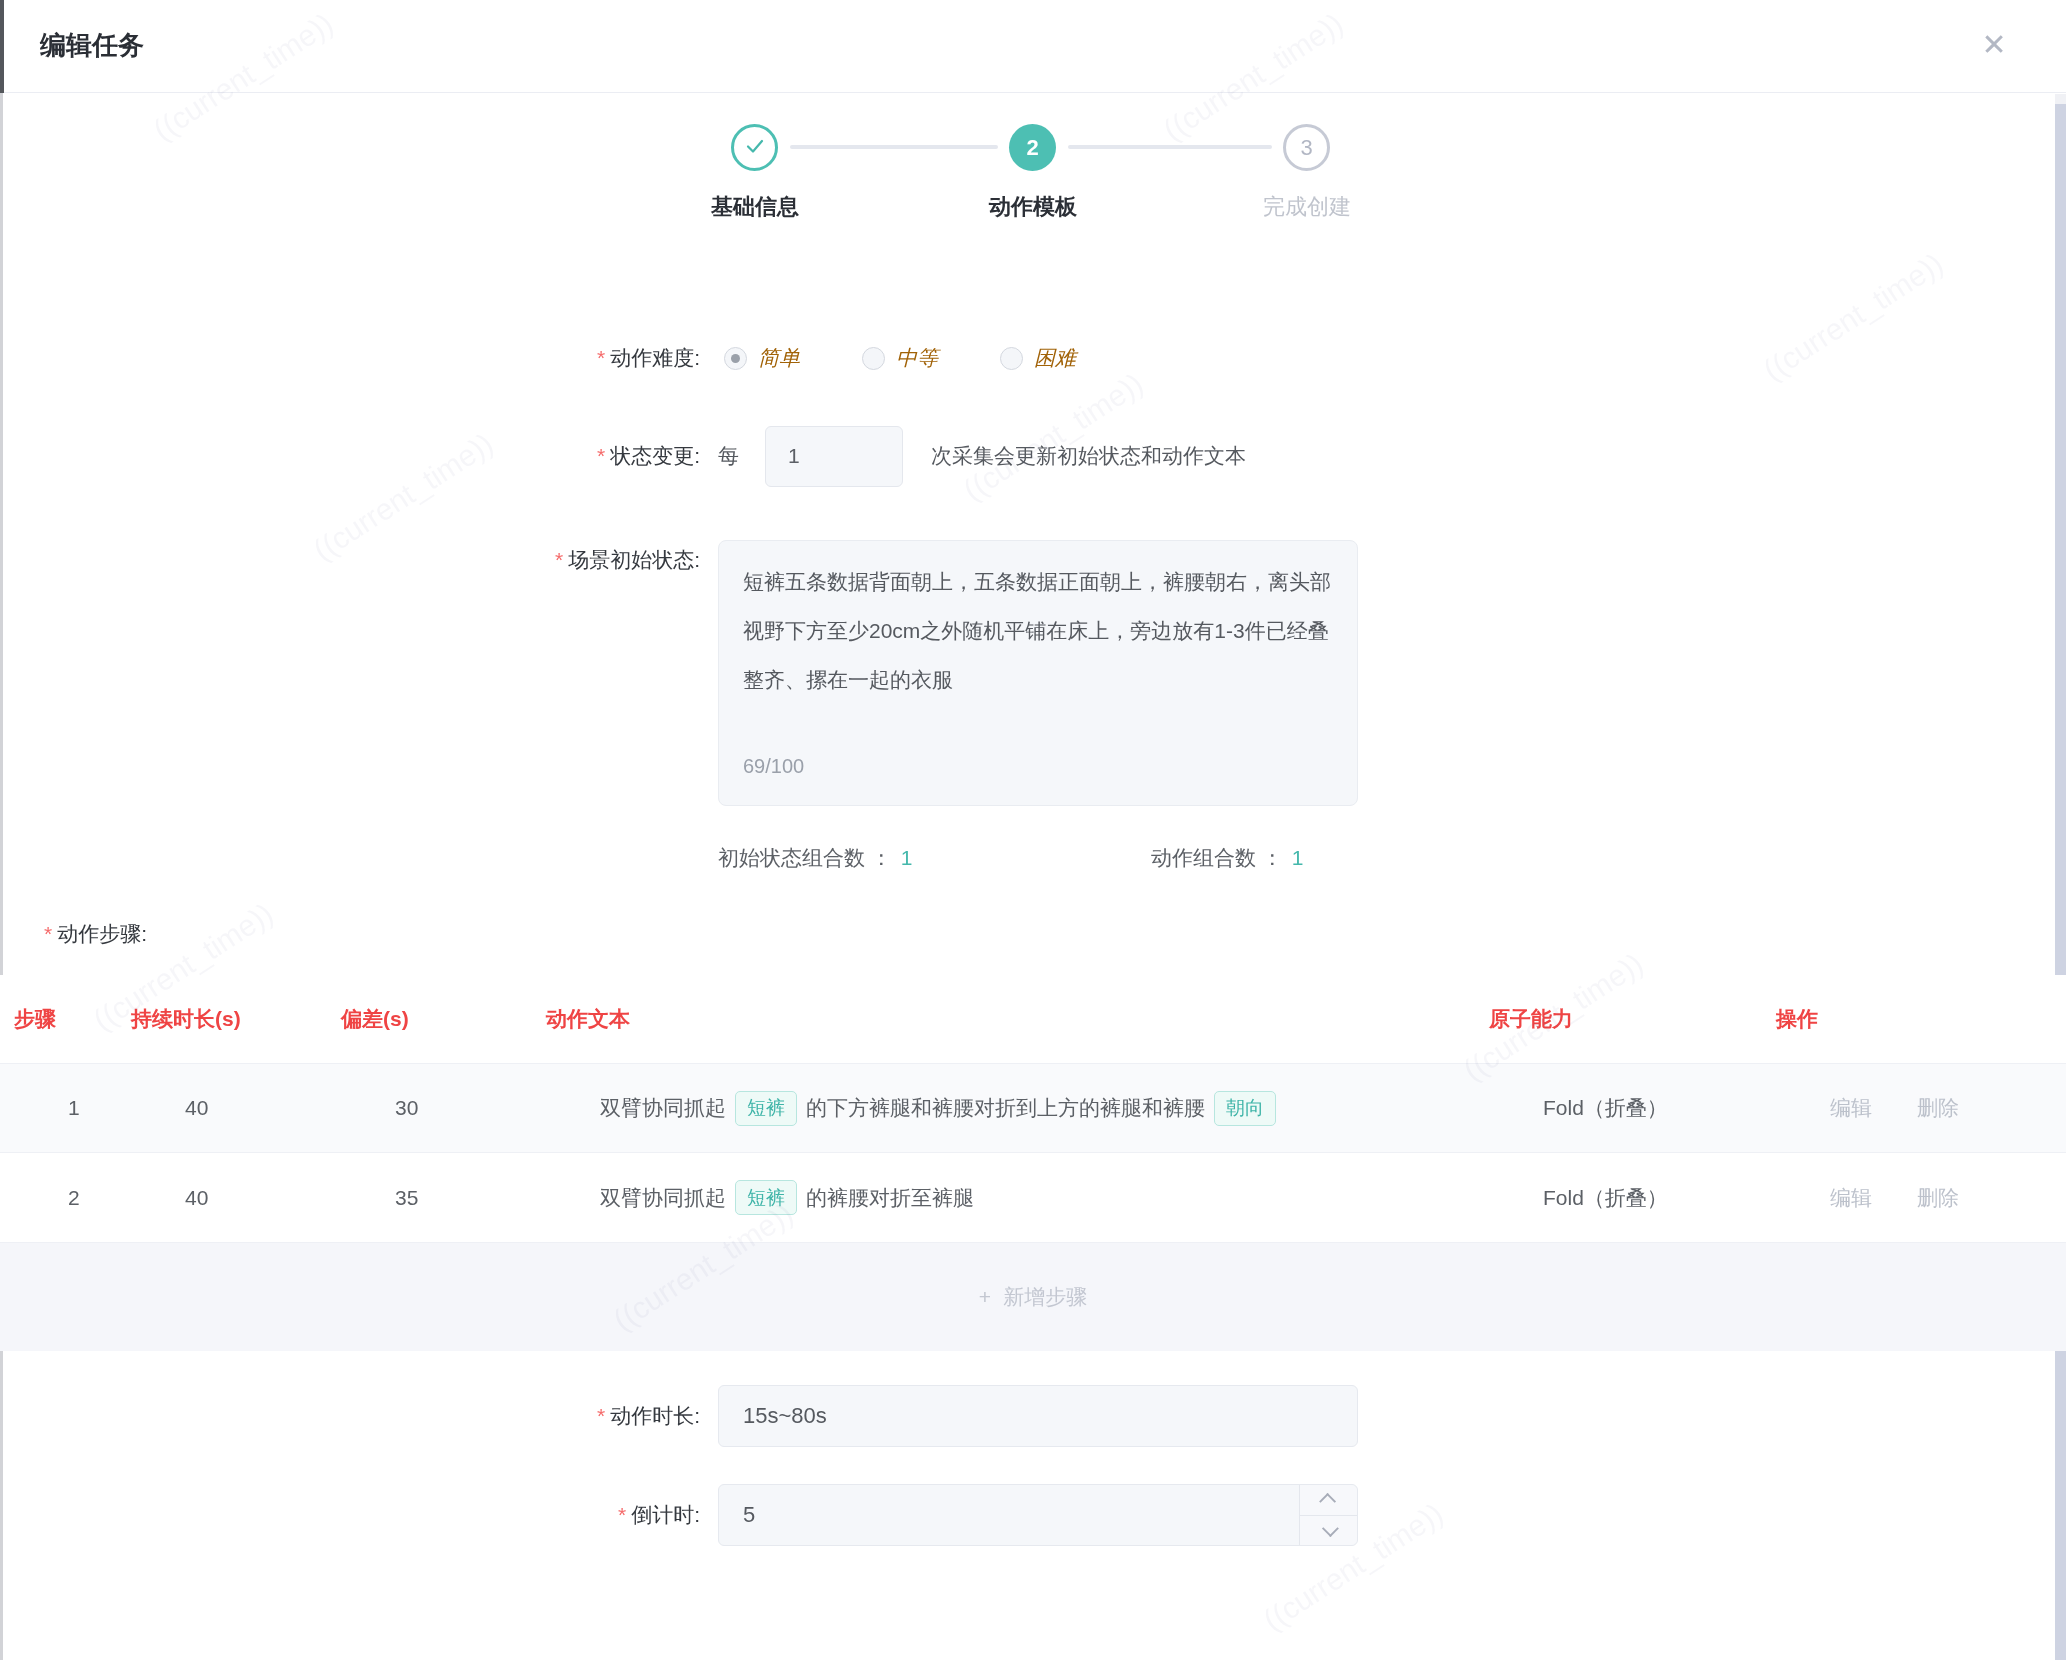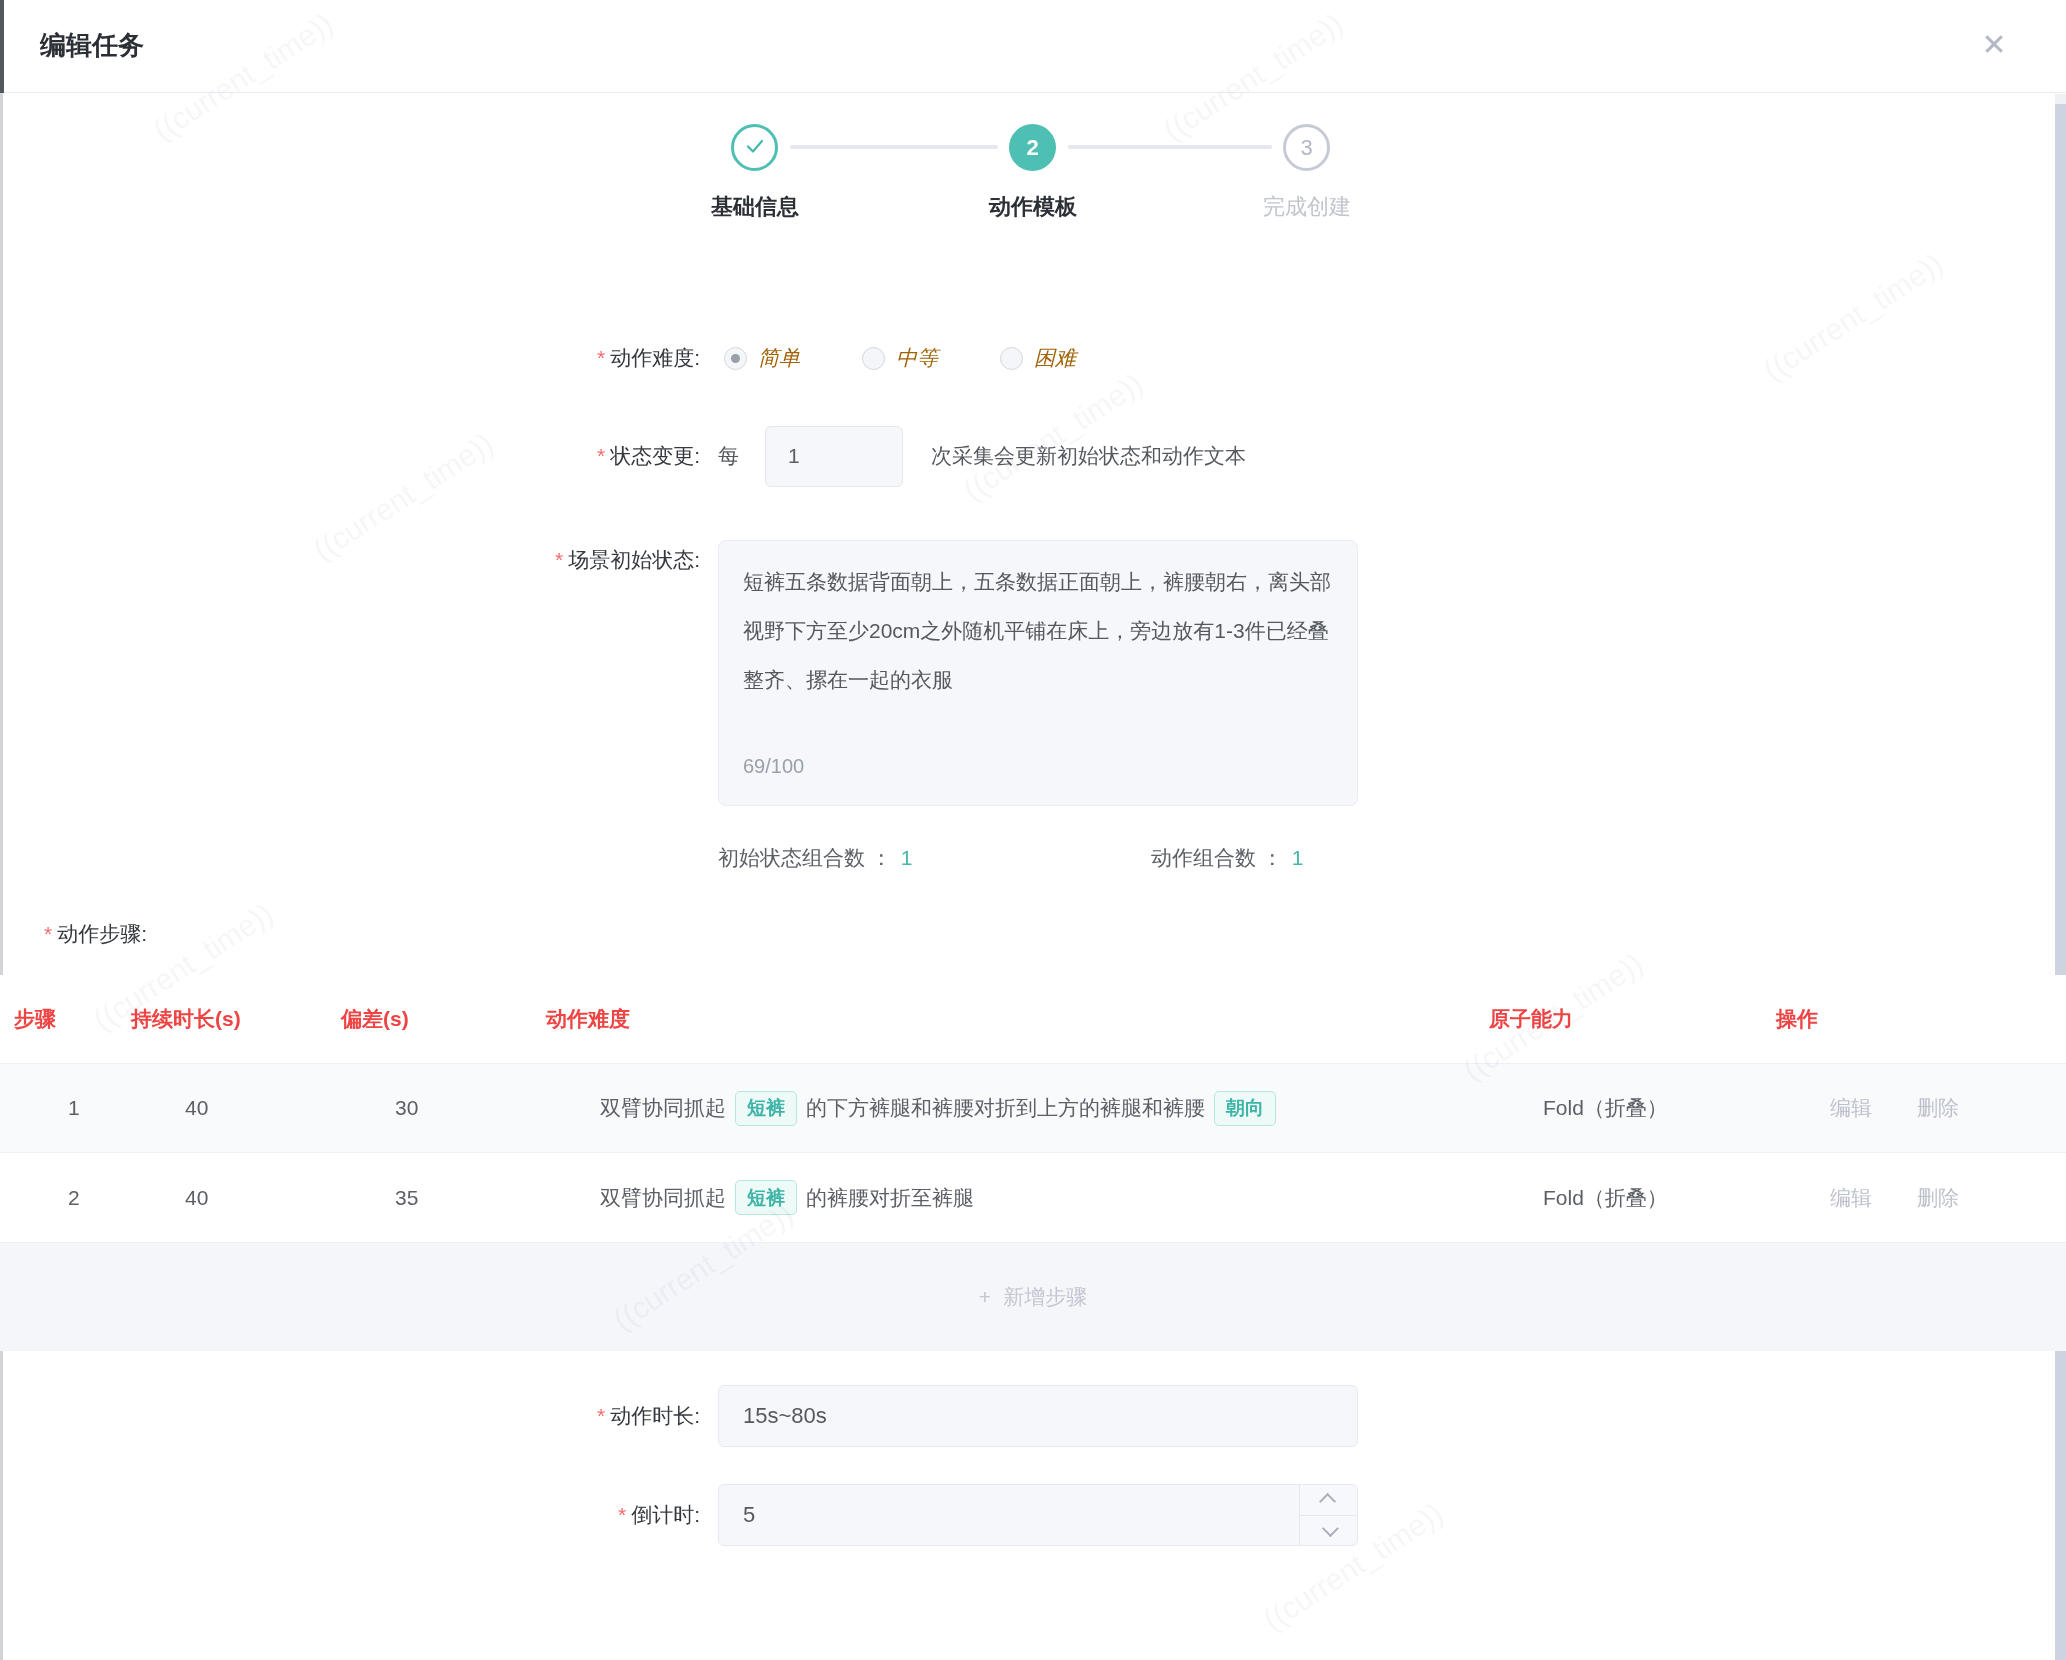--- a/index.html
+++ b/index.html
@@ -83,21 +83,21 @@
   .steps-table { position:absolute; top:975px; left:0; width:2066px; }
   .t-grid { display:grid; grid-template-columns:117px 210px 205px 943px 287px auto;
     align-items:center; padding-left:68px; }
   .t-head { height:88px; font-size:21px; font-weight:700; color:#ef4444; background:#fff;padding-left:14px; }
   .t-row { height:90px; font-size:21px; color:#5c6066; }
   .t-row-odd  { background:#f9fafc; border-top:1px solid #eef0f5; border-bottom:1px solid #eef0f5; }
   .t-row-even { background:#ffffff; border-bottom:1px solid #eef0f5; }
   .cell-text { display:flex; align-items:center; white-space:nowrap; }
   .tag { display:inline-flex; align-items:center; height:35px; padding:0 11px;
     border:1px solid #b7e6df; background:#eefaf7; color:#3fb4a8; border-radius:5px;
-    margin:12px 9px; font-size:19px;font-weight:bold; }
+    margin:12px 9px; font-size:19px; }
   .link { color:#bcc1cb; cursor:pointer; }
   .cell-actions { display:flex; gap:45px; }
   .add-band { height:108px; background:#f5f6fa; display:flex; align-items:center;
     justify-content:center; gap:12px; color:#c3c7d1; font-size:21px; cursor:pointer; }
 
   
   .row-duration { position:absolute; top:1385px; left:0; width:2066px; height:62px; }
   .row-duration .flabel { line-height:62px; }
   .wide-input { position:absolute; left:718px; top:0; width:640px; height:62px;
     background:#f5f7fa; border:1px solid #e6e9ef; border-radius:6px;
@@ -223,21 +223,21 @@
 
   <div class="row-steps-label">
     <span class="req">*</span><span>动作步骤:</span>
   </div>
 
   <div class="steps-table">
     <div class="t-grid t-head">
       <div>步骤</div>
       <div>持续时长(s)</div>
       <div>偏差(s)</div>
-      <div>动作难度</div>
+      <div>动作文本</div>
       <div>原子能力</div>
       <div>操作</div>
     </div>
 
     <div class="t-grid t-row t-row-odd">
       <div>1</div>
       <div>40</div>
       <div>30</div>
       <div class="cell-text">
         <span>双臂协同抓起</span>

